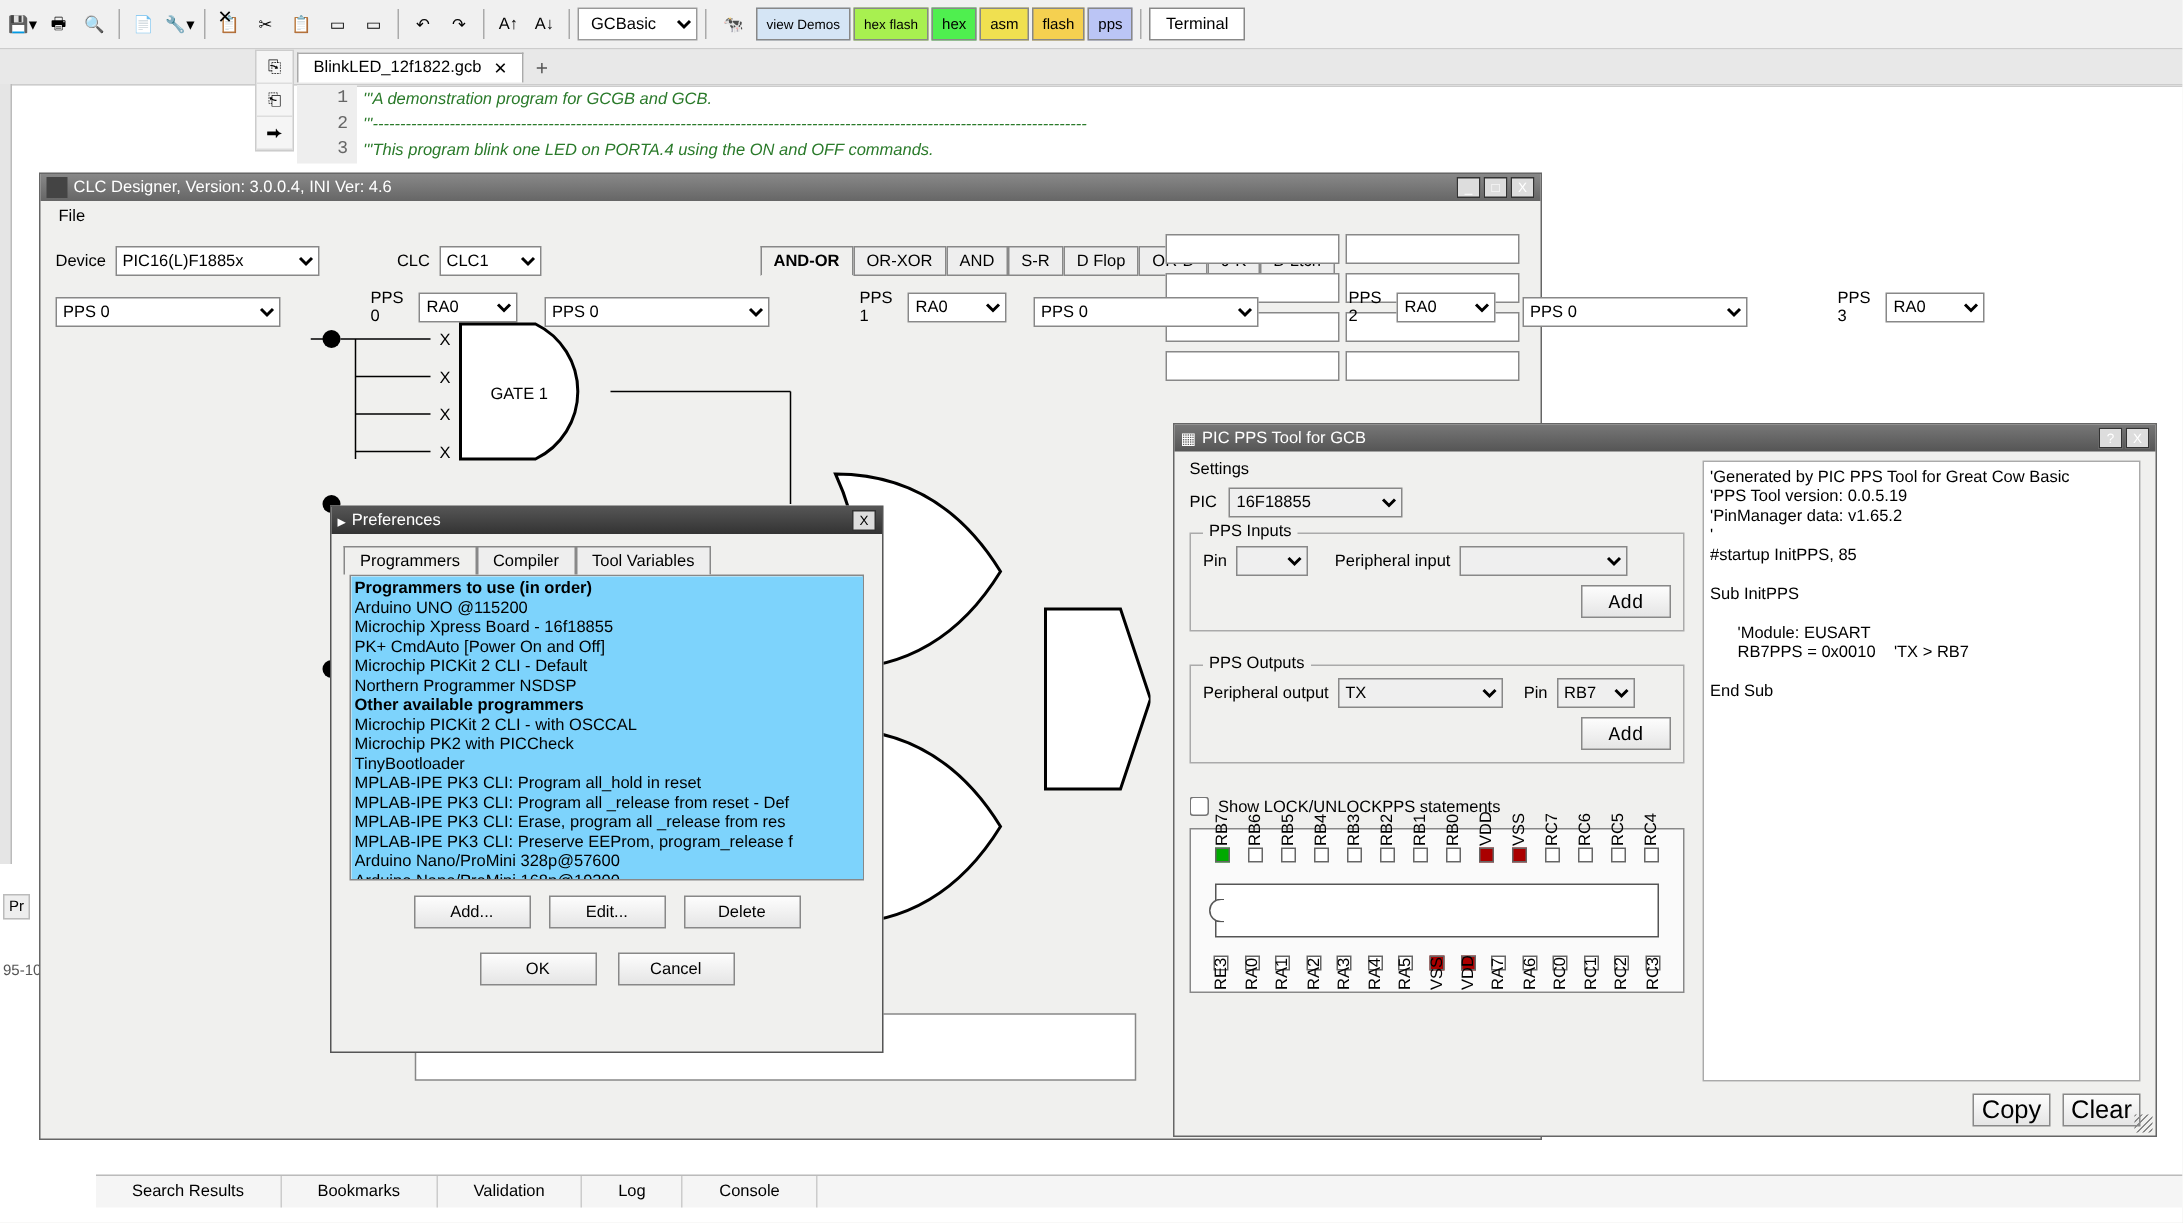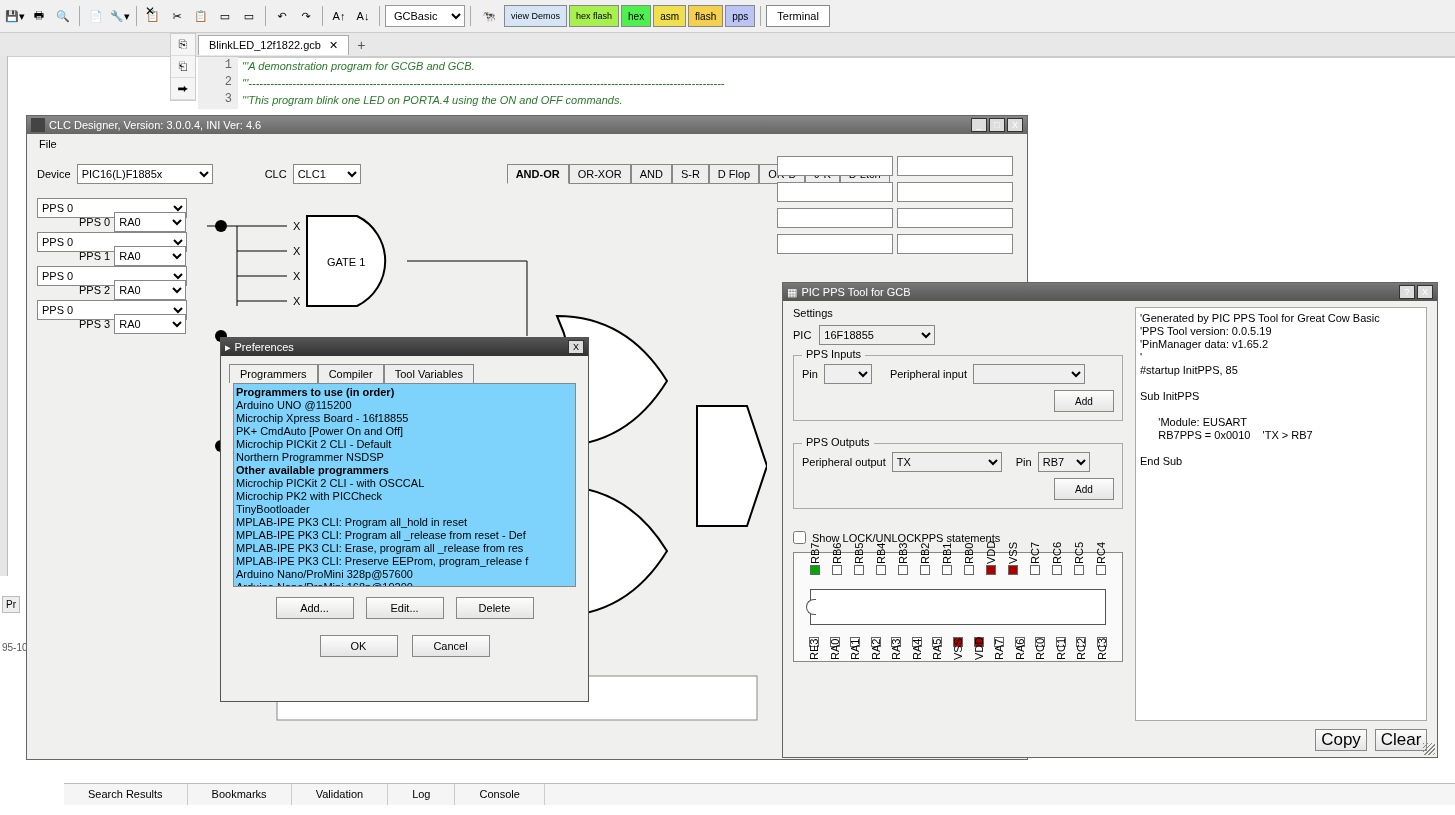--- a/index.html
+++ b/index.html
@@ -49,21 +49,21 @@
 .clc-row1 { display: flex; align-items: center; gap: 6px; margin-bottom: 14px; }
 .clc-label { font-size: 11px; }
 .clc-select { height: 20px; border: 1px solid #888; background: #fff; font-size: 11px; }
 .clc-tabs { display: flex; margin-left: 140px; }
 .clc-tab { padding: 3px 8px; border: 1px solid #888; background: #eee; font-size: 11px; cursor: pointer; }
 .clc-tab.active { background: #f0f0ee; border-bottom-color: #f0f0ee; font-weight: bold; }
 .clc-text-grid { position: absolute; right: 14px; top: 0px; display: grid; grid-template-columns: 116px 116px; grid-auto-rows: 22px; gap: 4px; }
 .clc-tf { border: 1px solid #888; background: #fff; height: 20px; }
 
 
-.pps-col { position: absolute; left: 10px; top: 42px; display: flex; flex-direction: column; }
+.pps-col { position: absolute; left: 10px; top: 42px; display: flex; gap: 18px; }
 .pps-row { display: flex; align-items: center; gap: 4px; }
 .pps-row.indent { margin-left: 42px; margin-top: -6px; }
 .pps-sel { width: 150px; height: 20px; border: 1px solid #888; background: #fff; font-size: 11px; }
 .pps-sel-sm { width: 72px; height: 20px; border: 1px solid #888; background: #fff; font-size: 11px; }
 
 
 .gate-area { position: absolute; left: 180px; top: 50px; width: 560px; height: 520px; }
 .gate-svg { width: 100%; height: 100%; }
 
 
@@ -85,21 +85,21 @@
 .pps-title { height: 18px; background: linear-gradient(#777, #555); color: #fff; display: flex; align-items: center; padding: 0 4px; font-size: 11px; }
 .pps-title-btns { margin-left: auto; display: flex; gap: 2px; }
 .pps-body { padding: 6px 10px; display: flex; gap: 12px; height: calc(100% - 18px); }
 .pps-left { width: 330px; }
 .pps-right { flex: 1; display: flex; flex-direction: column; }
 .pps-section { font-size: 11px; margin-bottom: 6px; }
 .pps-pic-row { display: flex; align-items: center; gap: 8px; margin-bottom: 10px; }
 .pps-group { border: 1px solid #aaa; padding: 8px; margin-bottom: 22px; position: relative; }
 .pps-group-title { position: absolute; top: -8px; left: 8px; background: #f0f0ee; padding: 0 4px; font-size: 11px; }
 .pps-form-row { display: flex; align-items: center; gap: 6px; margin-bottom: 6px; }
-.pps-add { width: 60px; height: 22px; border: 1px solid #888; background: linear-gradient(#fdfdfd, #e5e5e5); cursor: pointer; font-size: 10px; margin-left: auto; display: block; }
+.pps-add { width: 60px; height: 22px; border: 1px solid #888; background: linear-gradient(#fdfdfd, #e5e5e5); cursor: pointer; font-size: 13px; margin-left: auto; display: block; font-family: Liberation Mono, monospace; }
 .pps-check { display: flex; align-items: center; gap: 6px; margin-bottom: 8px; }
 .pps-chip { border: 1px solid #888; background: #fafafa; height: 110px; position: relative; margin-top: 4px; }
 .pps-pinrow { display: flex; justify-content: space-around; padding: 0 10px; }
 .pps-pin { width: 10px; height: 10px; border: 1px solid #666; background: #fff; }
 .pps-pin.on { background: #0a0; }
 .pps-pin.red { background: #a00; }
 .pps-pinlabels { display: flex; justify-content: space-around; padding: 0 10px; font-size: 7px; }
 .pps-pinlabels span { transform: rotate(-90deg); display: inline-block; width: 10px; transform-origin: center; }
 .pps-code { flex: 1; border: 1px solid #aaa; background: #fff; padding: 4px; font-size: 11px; line-height: 13px; overflow: auto; white-space: pre; font-family: Tahoma, Arial; }
 .pps-bottom-btns { display: flex; justify-content: flex-end; gap: 8px; margin-top: 8px; }

